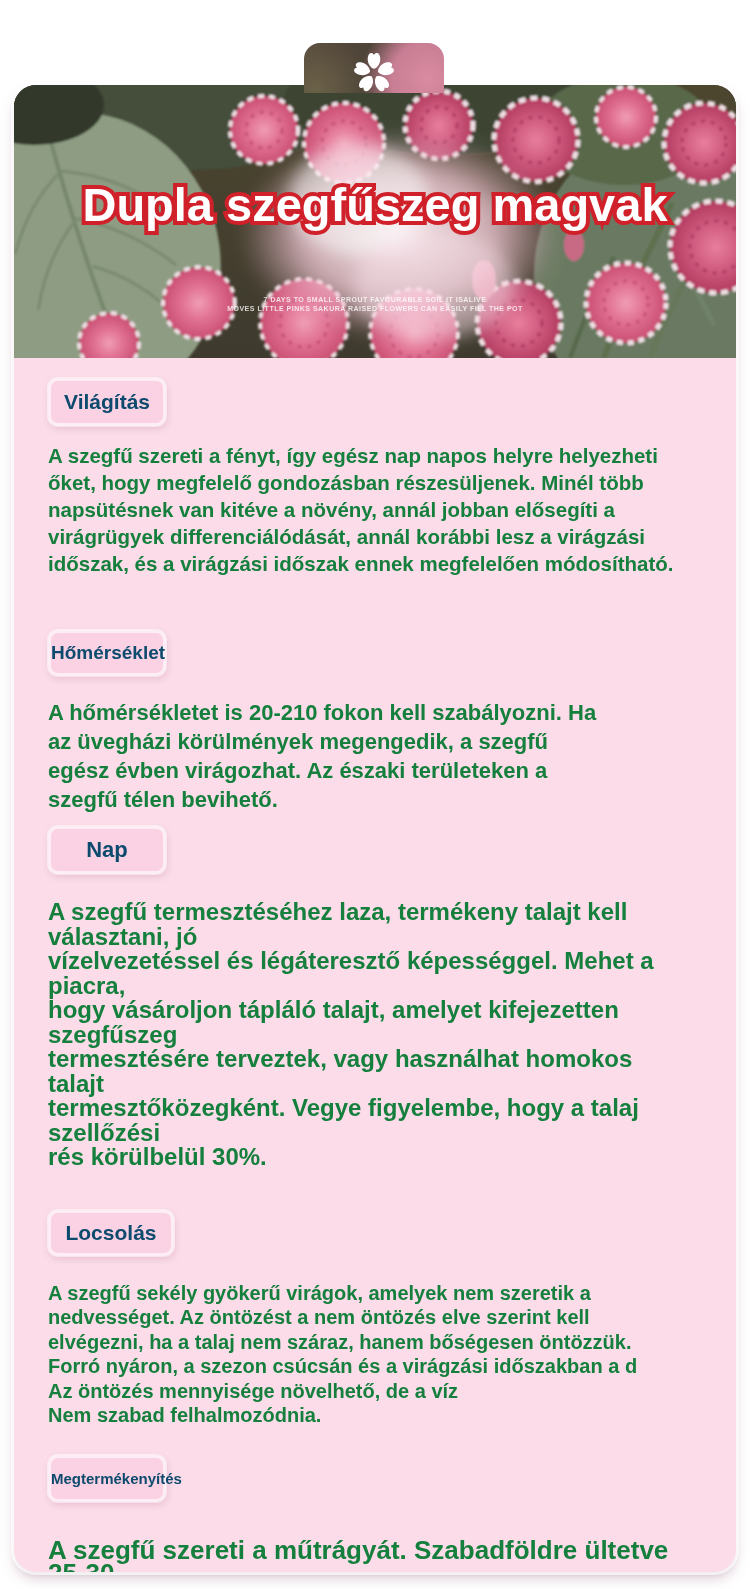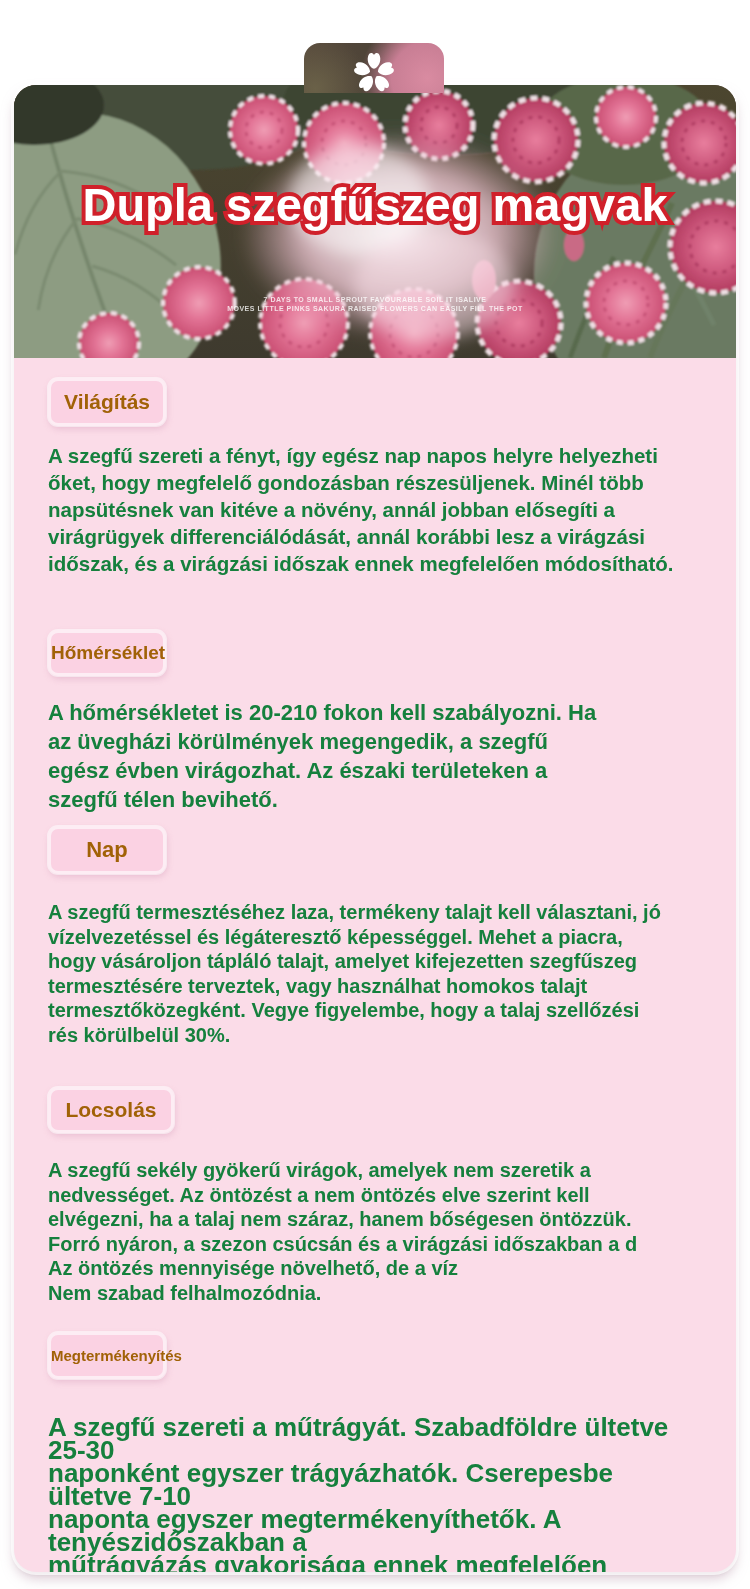--- a/index.html
+++ b/index.html
@@ -49,33 +49,33 @@
     color:rgba(255,255,255,.78);font-size:7px;line-height:9px;letter-spacing:.5px;
     white-space:pre-line;font-weight:bold;
   }
 
   
   .content{padding:0 52px 0 34px;}
   .badge{
     width:112px;text-align:center;
     background:#fbd2e3;border:3px solid #fdedf4;border-radius:10px;
     box-shadow:0 0 0 1px rgba(255,255,255,.55), 1px 3px 6px rgba(213,156,184,.45);
-    font-weight:bold;color:#a16207;
+    font-weight:bold;color:#0c4a6e;
   }
   .b1{margin-top:20px;font-size:21px;padding:9px 0;}
   .b2{margin-top:53px;font-size:19px;padding:9px 0;}
   .b3{margin-top:12px;font-size:22px;padding:8px 0;}
   .b4{margin-top:40px;font-size:21px;padding:8px 4px;}
   .b5{margin-top:27px;font-size:15px;padding:12px 0;}
   .para{
     font-weight:bold;color:#15803d;white-space:pre-line;
   }
   .p1{margin-top:16px;font-size:20.5px;line-height:27px;}
   .p2{margin-top:22px;font-size:22px;line-height:29px;}
-  .p3{margin-top:26px;font-size:20px;line-height:24.5px;}
+  .p3{margin-top:26px;font-size:24px;line-height:24.5px;}
   .p4{margin-top:25px;font-size:20px;line-height:24.5px;}
   .p5{margin-top:37px;font-size:26px;line-height:23px;}
 </style>
 </head>
 <body>
 
 <div class="tab">
   <svg width="46" height="46" viewBox="-50 -50 100 100">
     <g fill="#ffffff">
       <path d="M0 -9 C-9 -12 -16 -24 -13 -36 C-11 -44 -4 -46 0 -39 C4 -46 11 -44 13 -36 C16 -24 9 -12 0 -9 Z"></path>

